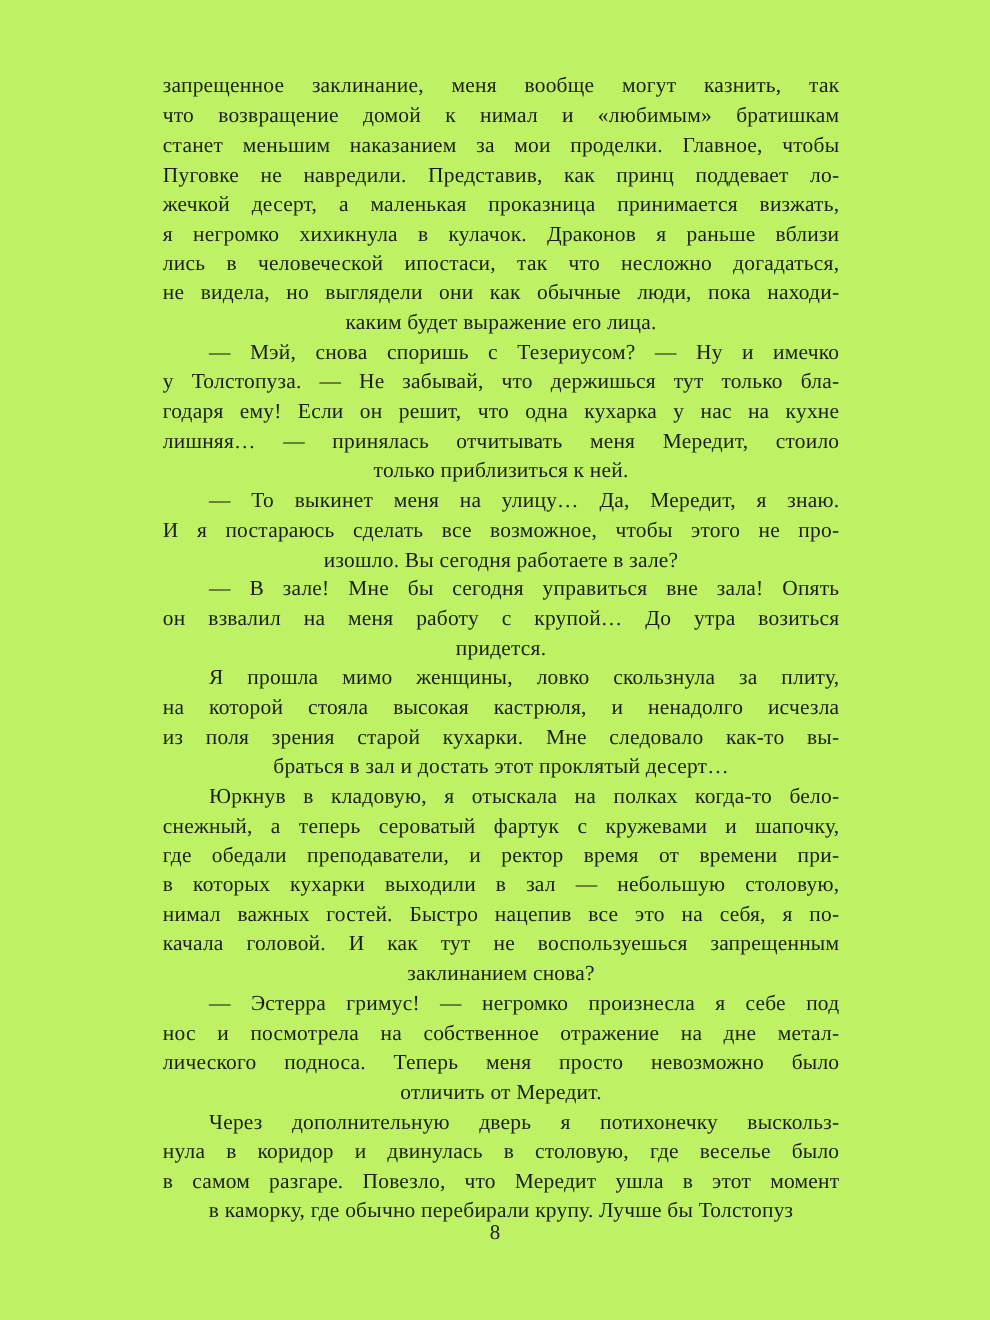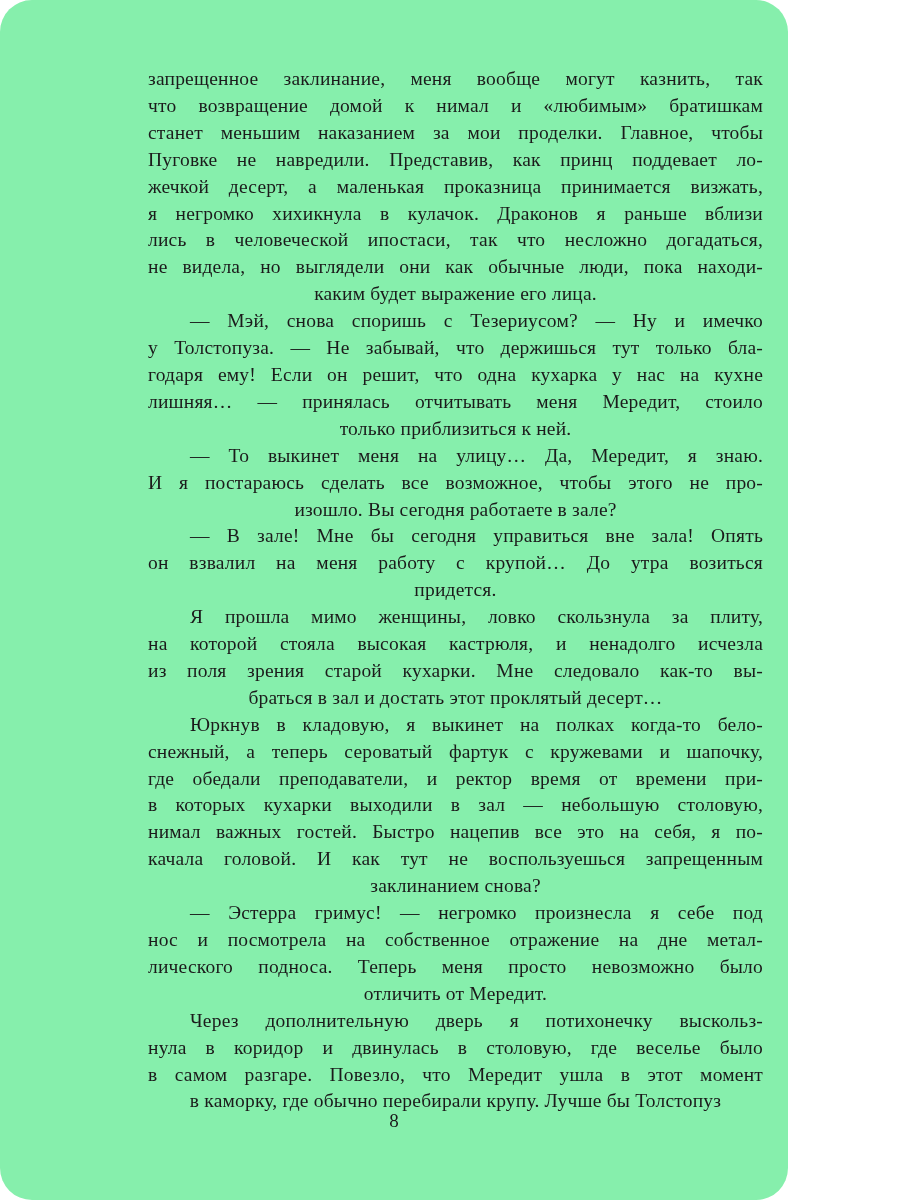--- a/index.html
+++ b/index.html
@@ -2,27 +2,26 @@
 <html><head>
 <meta charset="utf-8">
 <style>
   html, body {
     margin: 0;
     padding: 0;
     background: #ffffff;
   }
   .book-page {
     position: relative;
-    width: 788px;
+    width: 900px;
     height: 1200px;
-    background: #86efac;
+    background: #bef264;
     overflow: hidden;
     font-family: "Liberation Serif", "DejaVu Serif", serif;
     color: #1b1b1b;
-    border-radius: 32px;
   }
   .text-block {
     position: absolute;
     left: 148px;
     top: 66px;
     width: 615px;
     font-size: 19.5px;
     line-height: 26.9px;
     letter-spacing: 0.2px;
   }
@@ -84,21 +83,21 @@
         <div class="line just">он взвалил на меня работу с крупой… До утра возиться</div>
         <div class="line">придется.</div>
       </div>
       <div class="para">
         <div class="line just first">Я прошла мимо женщины, ловко скользнула за плиту,</div>
         <div class="line just">на которой стояла высокая кастрюля, и ненадолго исчезла</div>
         <div class="line just">из поля зрения старой кухарки. Мне следовало как-то вы-</div>
         <div class="line">браться в зал и достать этот проклятый десерт…</div>
       </div>
       <div class="para">
-        <div class="line just first">Юркнув в кладовую, я выкинет на полках когда-то бело-</div>
+        <div class="line just first">Юркнув в кладовую, я отыскала на полках когда-то бело-</div>
         <div class="line just">снежный, а теперь сероватый фартук с кружевами и шапочку,</div>
         <div class="line just">где обедали преподаватели, и ректор время от времени при-</div>
         <div class="line just">в которых кухарки выходили в зал — небольшую столовую,</div>
         <div class="line just">нимал важных гостей. Быстро нацепив все это на себя, я по-</div>
         <div class="line just">качала головой. И как тут не воспользуешься запрещенным</div>
         <div class="line">заклинанием снова?</div>
       </div>
       <div class="para">
         <div class="line just first">— Эстерра гримус! — негромко произнесла я себе под</div>
         <div class="line just">нос и посмотрела на собственное отражение на дне метал-</div>

